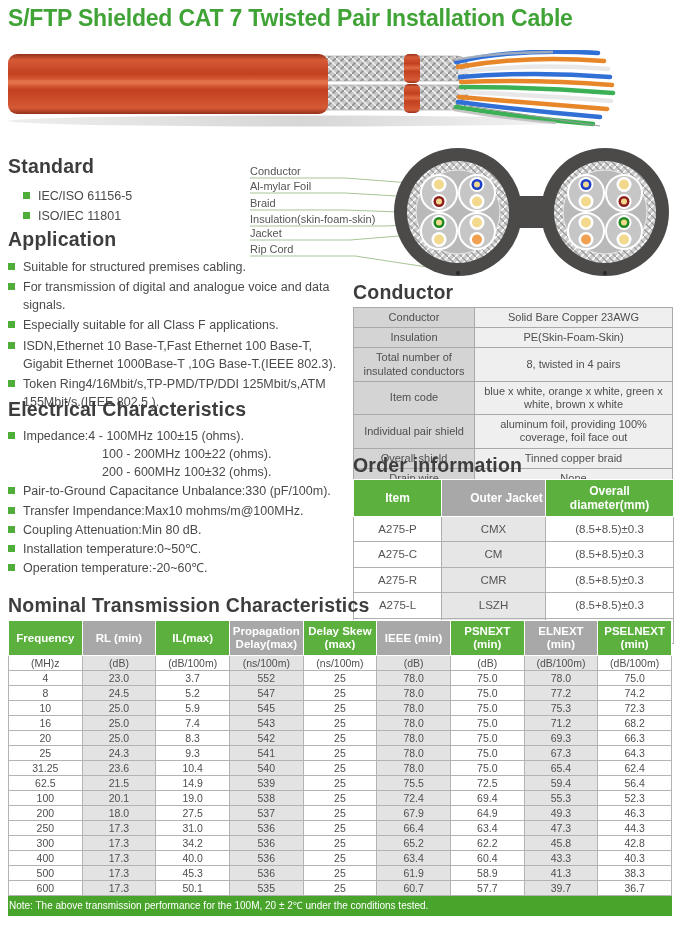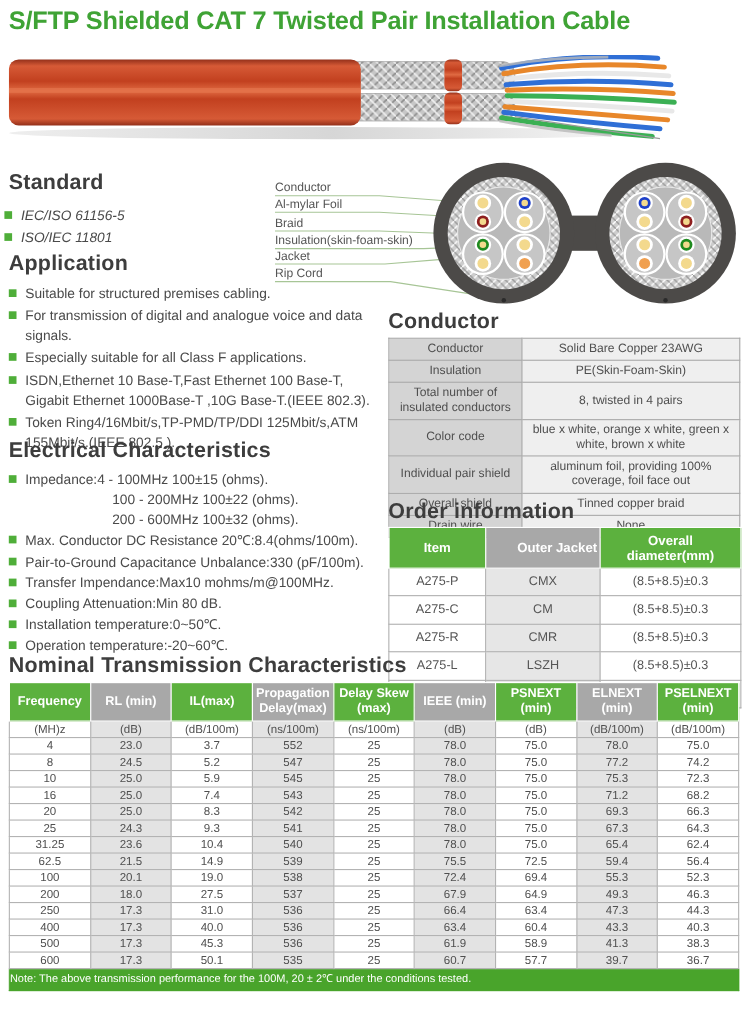--- a/index.html
+++ b/index.html
@@ -15,21 +15,21 @@
   #electrical-h{left:8px;top:398px;}
   #conductor-h{left:353px;top:281px;}
   #order-h{left:353px;top:454px;}
   #trans-h{left:8px;top:594px;}
 
   
   .bullets{position:absolute;list-style:none;margin:0;padding:0;}
   .bullets li{position:relative;padding-left:15px;font-size:12.5px;color:#4a4a4a;
               line-height:1.45;margin-bottom:2px;}
   .sq{position:absolute;left:0;top:5px;width:7px;height:7px;background:#4fae39;display:block;}
-  #standard-list{left:4px;top:187px;width:250px;font-style:italic;}
+  #standard-list{left:23px;top:187px;width:250px;}
   #application-list{left:8px;top:258px;width:338px;}
   #electrical-list{left:8px;top:427px;width:346px;}
   #electrical-list li{margin-bottom:1px;}
   .subline{margin-left:79px;font-size:12.5px;line-height:1.45;color:#4a4a4a;}
 
   
   #cable-photo{position:absolute;left:8px;top:50px;width:612px;height:80px;}
   #xsec{position:absolute;left:245px;top:138px;width:435px;height:152px;}
   #xsec svg{position:absolute;left:0;top:0;}
   .xlabel{position:absolute;left:5px;font-size:11px;color:#555;white-space:nowrap;line-height:13px;}
@@ -224,21 +224,20 @@
       <li><span class="sq"></span><span>Suitable for structured premises cabling.</span></li>
       <li><span class="sq"></span><span>For transmission of digital and analogue voice and data signals.</span></li>
       <li><span class="sq"></span><span>Especially suitable for all Class F applications.</span></li>
       <li><span class="sq"></span><span>ISDN,Ethernet 10 Base-T,Fast Ethernet 100 Base-T, Gigabit Ethernet 1000Base-T ,10G Base-T.(IEEE 802.3).</span></li>
       <li><span class="sq"></span><span>Token Ring4/16Mbit/s,TP-PMD/TP/DDI 125Mbit/s,ATM 155Mbit/s.(IEEE 802.5 ).</span></li>
     </ul>
 
   <div id="electrical-h" class="h2">Electrical Characteristics</div>
   <ul id="electrical-list" class="bullets">
       <li><span class="sq"></span><span>Impedance:4 - 100MHz 100±15 (ohms).</span><div class="subline">100 - 200MHz 100±22 (ohms).</div><div class="subline">200 - 600MHz 100±32 (ohms).</div></li>
-      <li><span class="sq"></span><span>Max. Conductor DC Resistance 20℃:8.4(ohms/100m).</span></li>
       <li><span class="sq"></span><span>Pair-to-Ground Capacitance Unbalance:330 (pF/100m).</span></li>
       <li><span class="sq"></span><span>Transfer Impendance:Max10 mohms/m@100MHz.</span></li>
       <li><span class="sq"></span><span>Coupling Attenuation:Min 80 dB.</span></li>
       <li><span class="sq"></span><span>Installation temperature:0~50℃.</span></li>
       <li><span class="sq"></span><span>Operation temperature:-20~60℃.</span></li>
     </ul>
 
   <div id="conductor-h" class="h2">Conductor</div>
   <table class="spec">
       <tbody id="spec-body">
@@ -248,21 +247,21 @@
         </tr>
         <tr>
           <td class="l">Insulation</td>
           <td class="v">PE(Skin-Foam-Skin)</td>
         </tr>
         <tr>
           <td class="l">Total number of insulated conductors</td>
           <td class="v">8, twisted in 4 pairs</td>
         </tr>
         <tr>
-          <td class="l">Color code</td>
+          <td class="l">Item code</td>
           <td class="v">blue x white, orange x white, green x white, brown x white</td>
         </tr>
         <tr>
           <td class="l">Individual pair shield</td>
           <td class="v">aluminum foil, providing 100% coverage, foil face out</td>
         </tr>
         <tr>
           <td class="l">Overall shield</td>
           <td class="v">Tinned copper braid</td>
         </tr>
@@ -458,20 +457,31 @@
           <td class="cg">17.3</td>
           <td class="">31.0</td>
           <td class="cg">536</td>
           <td class="">25</td>
           <td class="cg">66.4</td>
           <td class="">63.4</td>
           <td class="cg">47.3</td>
           <td class="">44.3</td>
         </tr>
         <tr>
+          <td class="">300</td>
+          <td class="cg">17.3</td>
+          <td class="">34.2</td>
+          <td class="cg">536</td>
+          <td class="">25</td>
+          <td class="cg">65.2</td>
+          <td class="">62.2</td>
+          <td class="cg">45.8</td>
+          <td class="">42.8</td>
+        </tr>
+        <tr>
           <td class="">400</td>
           <td class="cg">17.3</td>
           <td class="">40.0</td>
           <td class="cg">536</td>
           <td class="">25</td>
           <td class="cg">63.4</td>
           <td class="">60.4</td>
           <td class="cg">43.3</td>
           <td class="">40.3</td>
         </tr>

